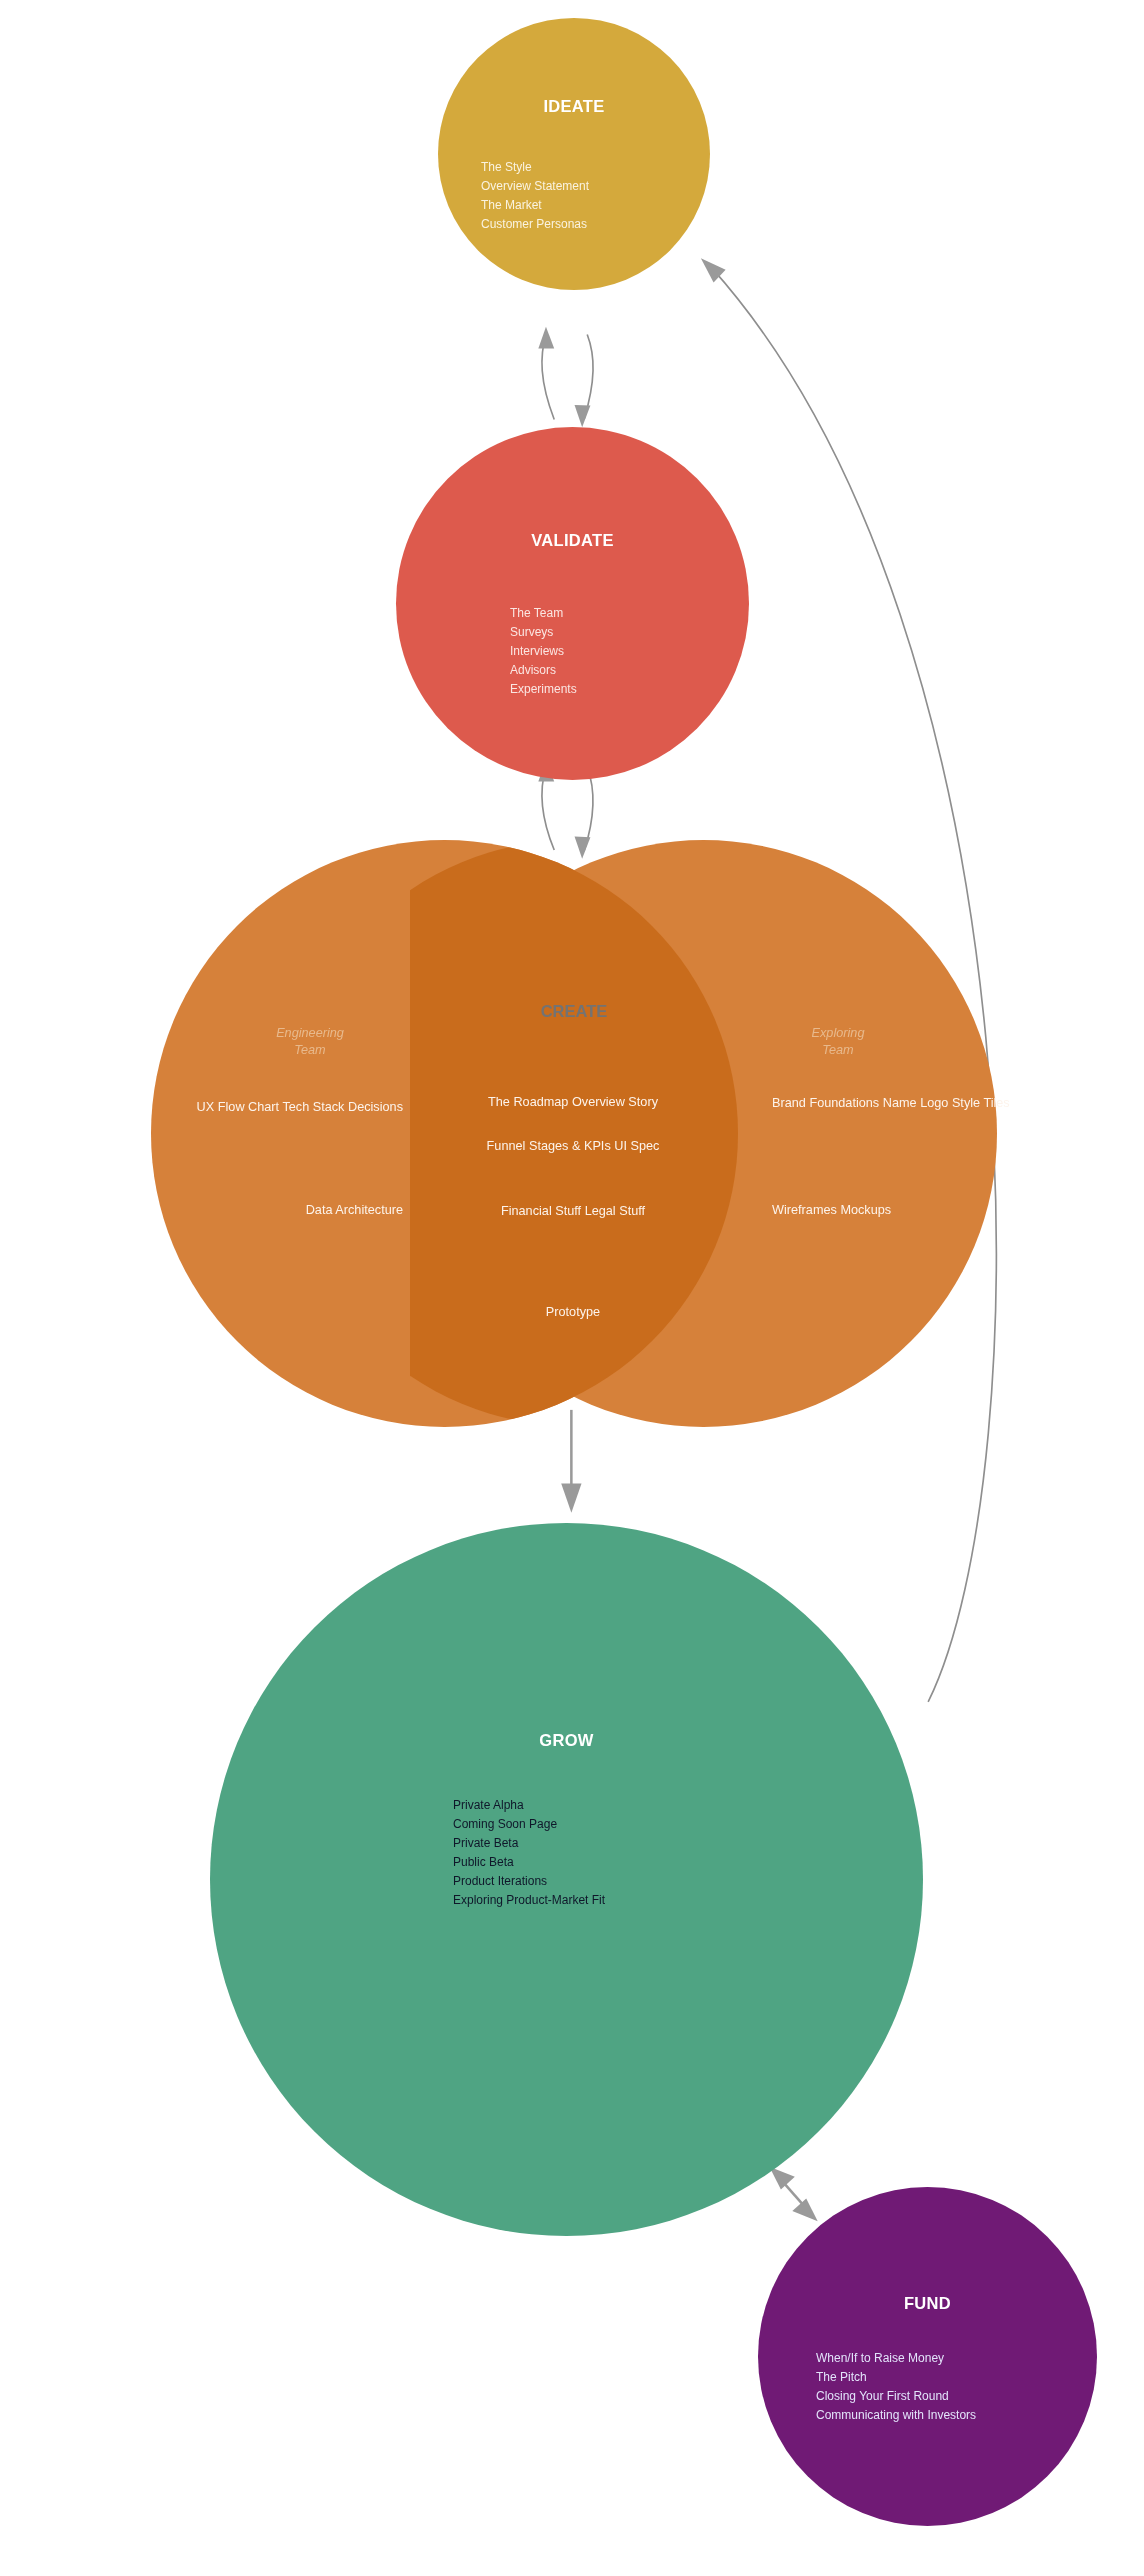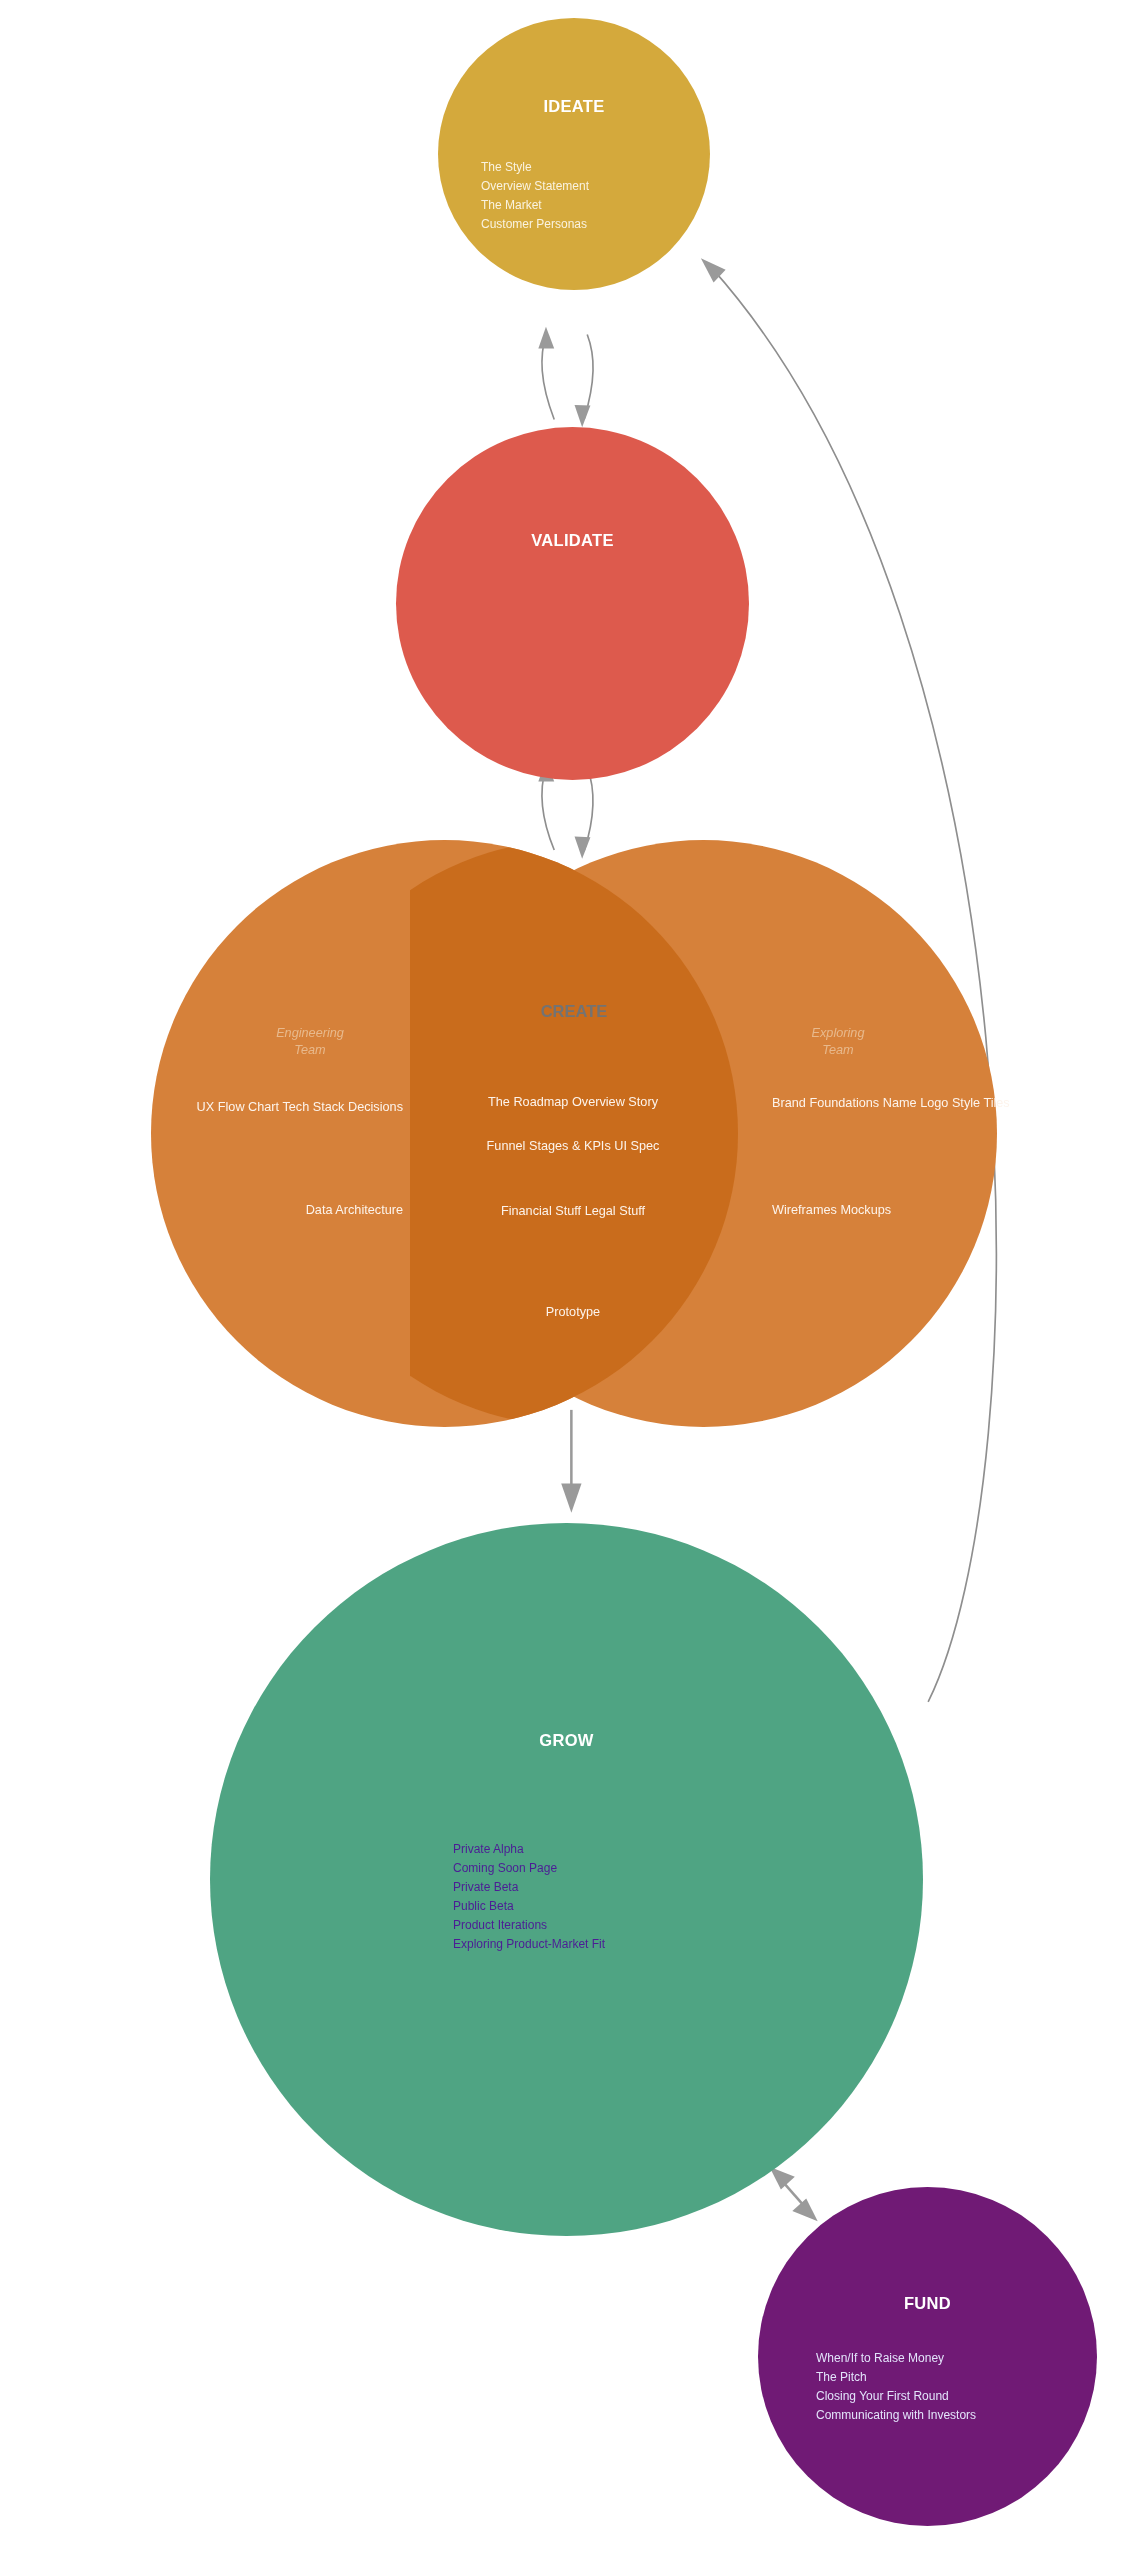--- a/index.html
+++ b/index.html
@@ -108,22 +108,22 @@
   #create .cell.c{ text-align:center; transform:translateX(-50%); }
   #create .cell.l{ text-align:right;  transform:translateX(-100%); }
   #create .cell.r{ text-align:right; }
 
   
   #grow{
     left:210px; top:1523px; width:713px; height:713px;
     background:#4FA483;
   }
   #grow .title{ top:208px; font-size:16.5px; }
-  #grow .items{ top:273px; font-size:12px; color:#4c1d95;
-                line-height:1.58; text-align:left; padding-left:243px;margin-top:44px; }
+  #grow .items{ top:273px; font-size:12px; color:#0f172a;
+                line-height:1.58; text-align:left; padding-left:243px; }
 
   
   #fund{
     left:758px; top:2187px; width:339px; height:339px;
     background:#701a75;
   }
   #fund .title{ top:107px; font-size:16.5px; }
   #fund .items{ top:162px; font-size:12px; color:#E3E4FB;
                 line-height:1.58; text-align:left; padding-left:58px; }
 
@@ -234,20 +234,27 @@
     <div class="items">
       <span class="row">The Style</span>
       <span class="row">Overview Statement</span>
       <span class="row">The Market</span>
       <span class="row">Customer Personas</span>
     </div>
   </div>
 
   <div class="node" id="validate">
     <div class="title">VALIDATE</div>
+    <div class="items">
+      <span class="row">The Team</span>
+      <span class="row">Surveys</span>
+      <span class="row">Interviews</span>
+      <span class="row">Advisors</span>
+      <span class="row">Experiments</span>
+    </div>
   </div>
 
   <div id="create">
     <div class="lobe left"></div>
     <div class="lobe right"></div>
     <div class="lens">
       <div class="lensL"></div>
     </div>
 
     <div class="create-title">CREATE</div>

